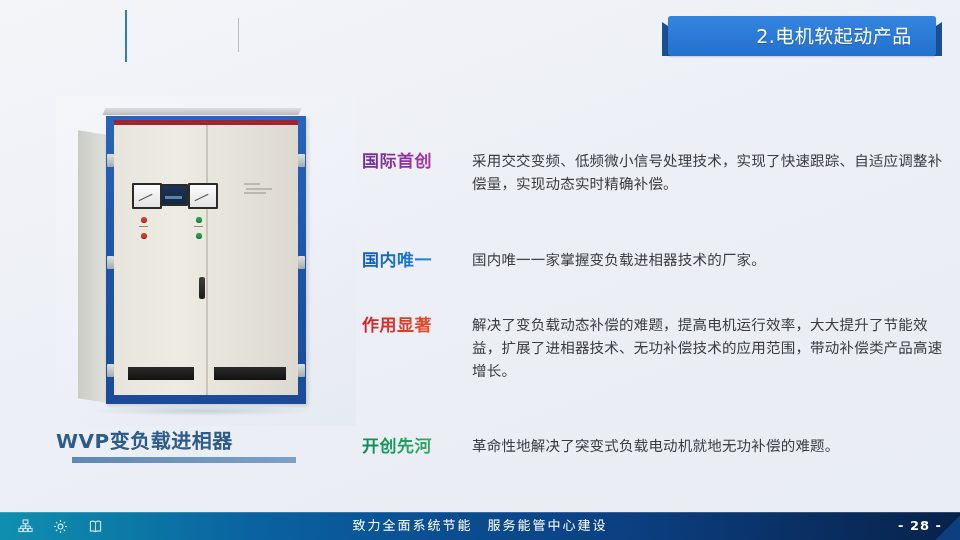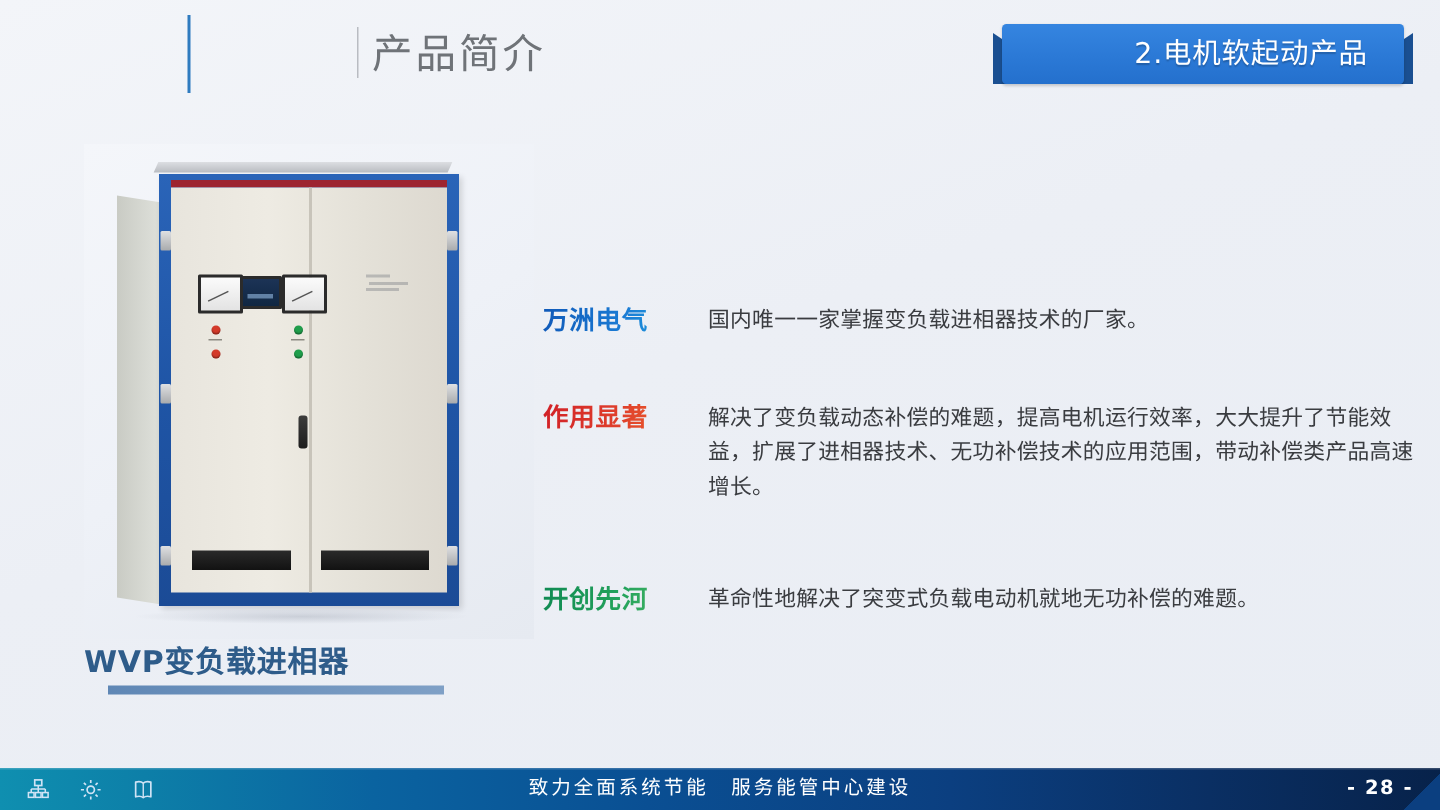--- a/index.html
+++ b/index.html
@@ -390,21 +390,20 @@
 </head>
 <body>
 
 <div class="slide">
 
   <div class="header">
 
 
     <div class="hdr-divider"></div>
     <div class="hdr-sep"></div>
-    <div class="hdr-sub">产品简介</div>
 
     <div class="badge-wrap">
       <div class="badge-fold-l"></div>
       <div class="badge-fold-r"></div>
       <div class="badge-main">
         <div class="badge-text">2.电机软起动产品</div>
       </div>
     </div>
   </div>
 
@@ -439,23 +438,27 @@
       </div>
       <div class="cab-shadow"></div>
     </div>
   </div>
 
   <div class="caption">WVP变负载进相器</div>
   <div class="caption-rule"></div>
 
   <div class="features">
 
+    <div class="frow r0">
+      <div class="flabel lab0">国际首创</div>
+      <div class="fbody">采用交交变频、低频微小信号处理技术，实现了快速跟踪、自适应调整补偿量，实现动态实时精确补偿。</div>
+    </div>
 
     <div class="frow r1">
-      <div class="flabel lab1">万洲电气</div>
+      <div class="flabel lab1">国内唯一</div>
       <div class="fbody">国内唯一一家掌握变负载进相器技术的厂家。</div>
     </div>
 
     <div class="frow r3">
       <div class="flabel lab3">作用显著</div>
       <div class="fbody">解决了变负载动态补偿的难题，提高电机运行效率，大大提升了节能效益，扩展了进相器技术、无功补偿技术的应用范围，带动补偿类产品高速增长。</div>
     </div>
 
     <div class="frow r2">
       <div class="flabel lab2">开创先河</div>

